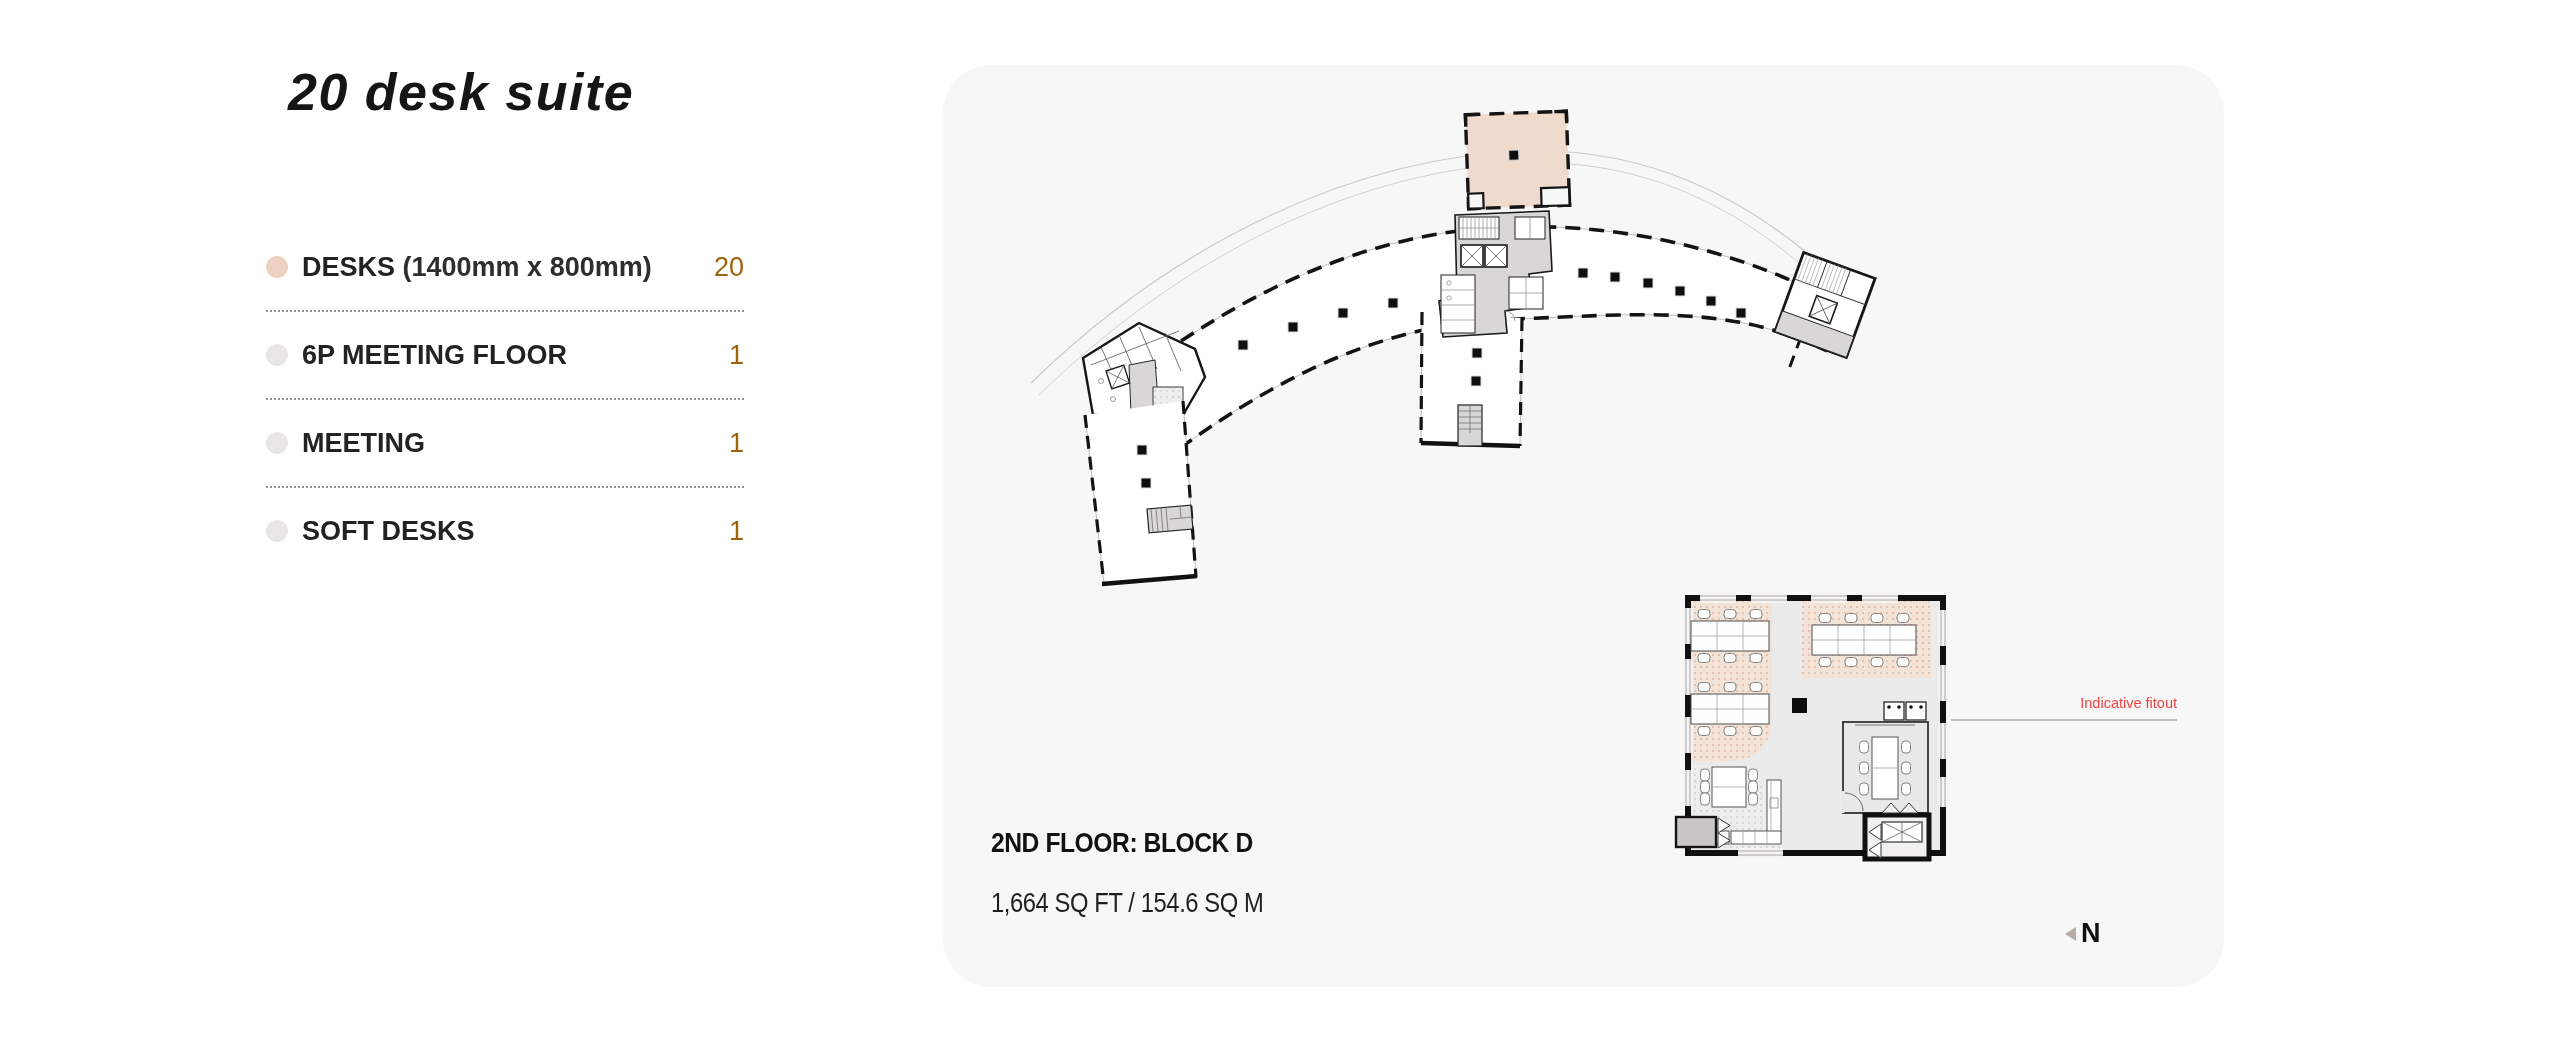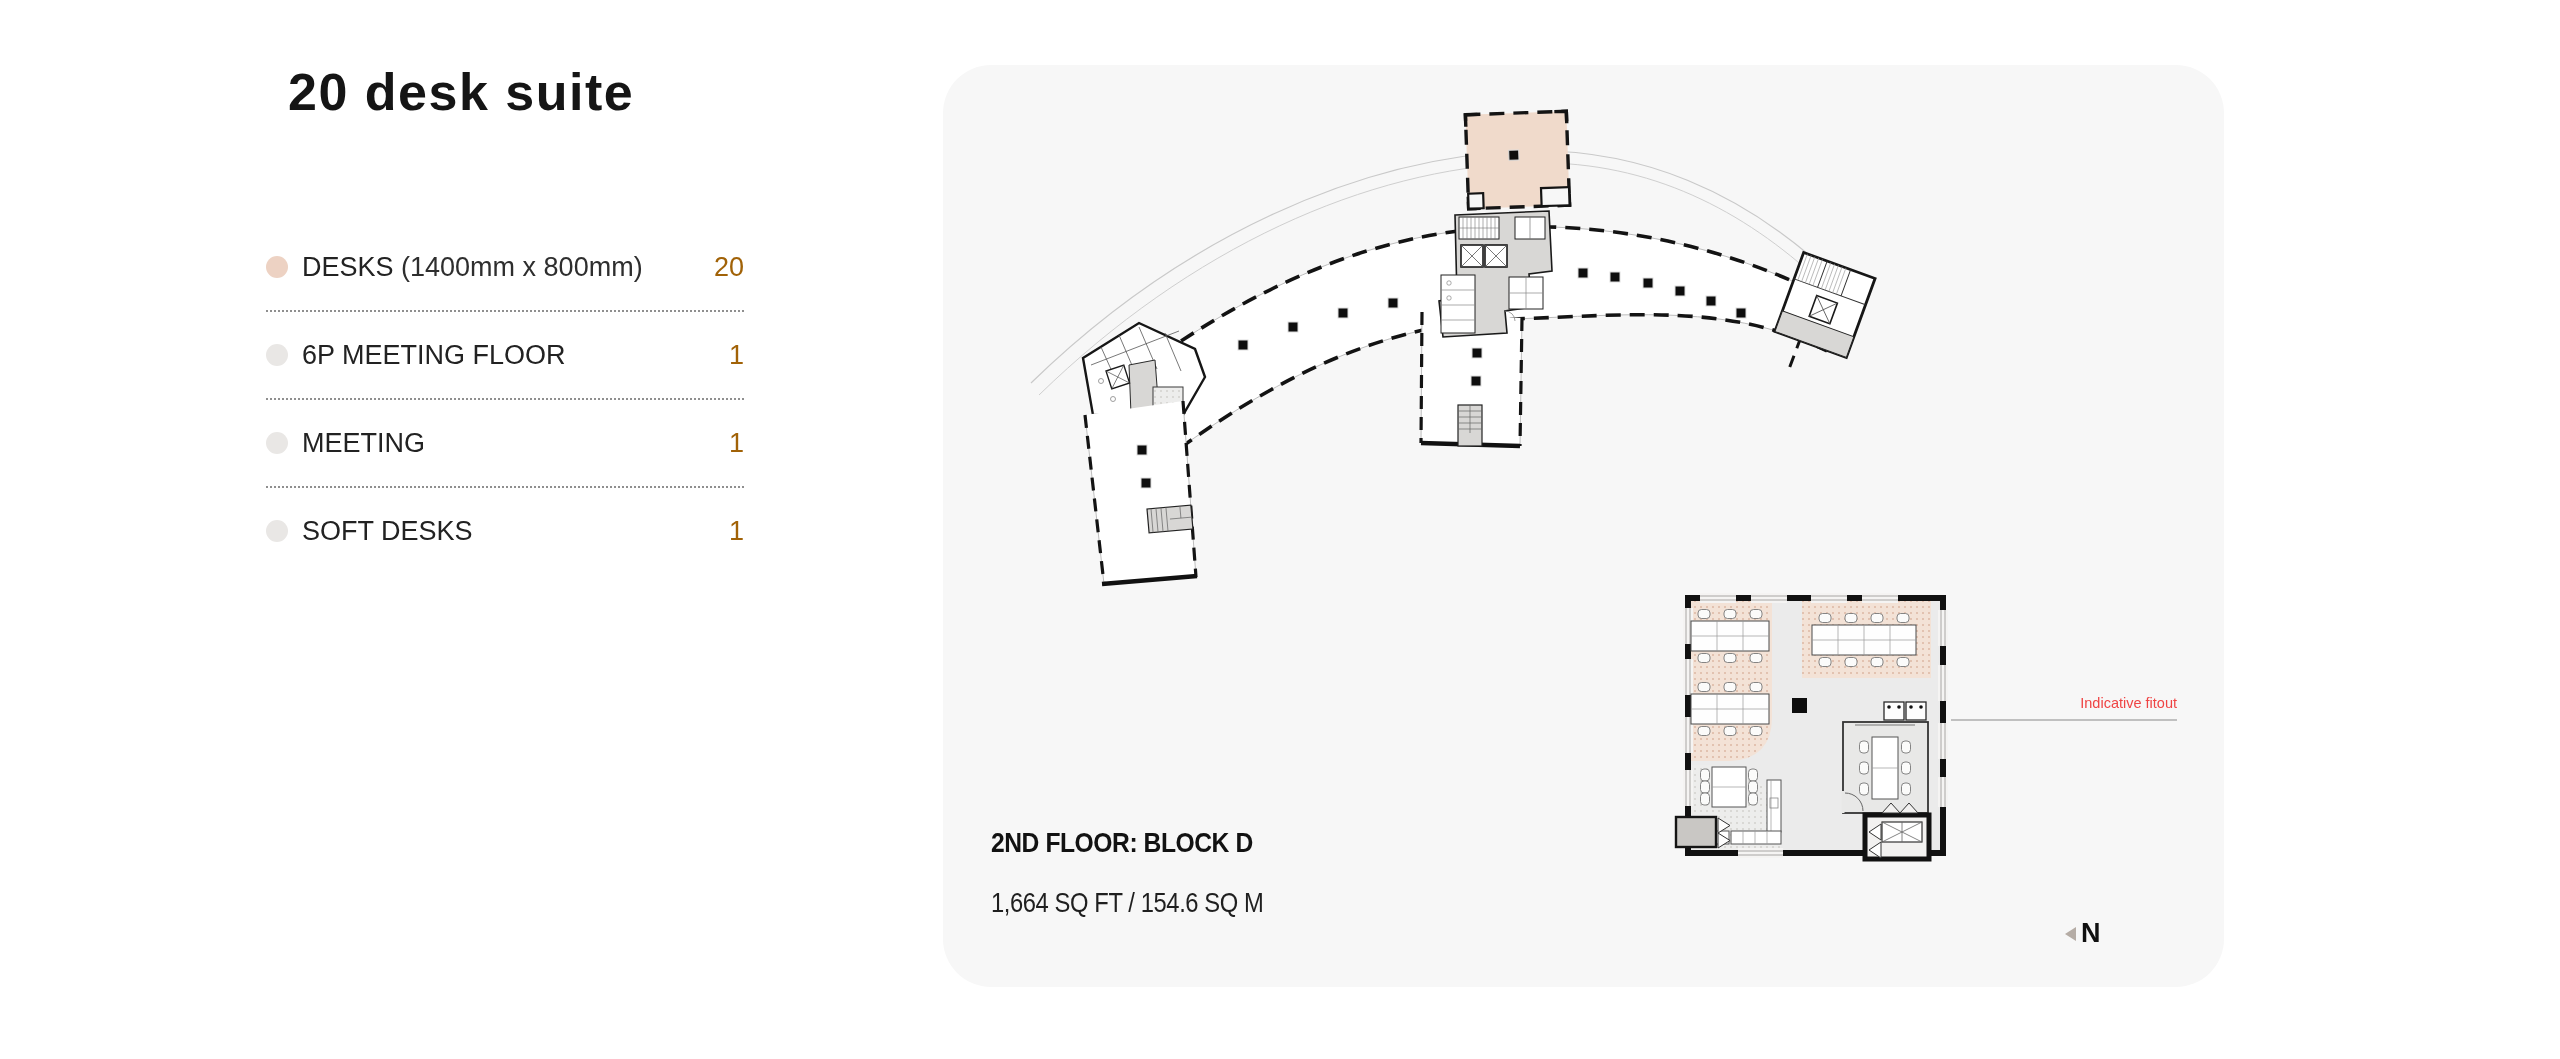--- a/index.html
+++ b/index.html
@@ -2,30 +2,30 @@
 <html><head>
 <meta charset="utf-8">
 <style>
   * { margin:0; padding:0; box-sizing:border-box; }
   html,body { width:2560px; height:1059px; background:#FFFFFF; overflow:hidden;
               font-family:"Liberation Sans","DejaVu Sans",sans-serif; color:#1A1A1A; }
   .page { position:relative; width:2560px; height:1059px; }
 
   
   .suite-title { position:absolute; left:288px; top:62px; font-size:52px; font-weight:700;
-                 letter-spacing:1.5px; color:#151515; }
+                 letter-spacing:1.5px; color:#151515;font-style:italic; }
   .legend { position:absolute; left:266px; top:224px; width:478px; }
   .legend-row { display:flex; align-items:center; height:86px; }
   .legend-divider { border-top:2px dotted #8F8F8F; height:0; }
   .legend-dot { width:22px; height:22px; border-radius:50%; flex:0 0 auto; }
   .dot-peach { background:#EDD2C3; }
   .dot-gray  { background:#E9E7E5; }
   .legend-text { margin-left:14px; font-size:27px; color:#222; white-space:nowrap; }
-  .legend-label { font-weight:400;margin-top:26px; }
-  .legend-detail { font-weight:400; color:#2E2E2E; }
+  .legend-label { font-weight:700;margin-top:26px; }
+  .legend-detail { font-weight:700; color:#2E2E2E; }
   .legend-value { margin-left:auto; font-size:27px; font-weight:400; color:#a16207; }
 
   
   .plan-panel { position:absolute; left:943px; top:65px; width:1281px; height:922px;
                 background:#F7F7F7; border-radius:48px; }
   .plan-svg { position:absolute; inset:0; width:100%; height:100%; }
   .floor-label { position:absolute; left:48px; top:762px; font-size:28px; font-weight:700;
                  letter-spacing:-0.5px; transform:scaleX(0.88); transform-origin:left; color:#121212; }
   .area-label  { position:absolute; left:48px; top:822px; font-size:28px; font-weight:400;
                  letter-spacing:-0.5px; transform:scaleX(0.85); transform-origin:left; color:#1F1F1F; }

